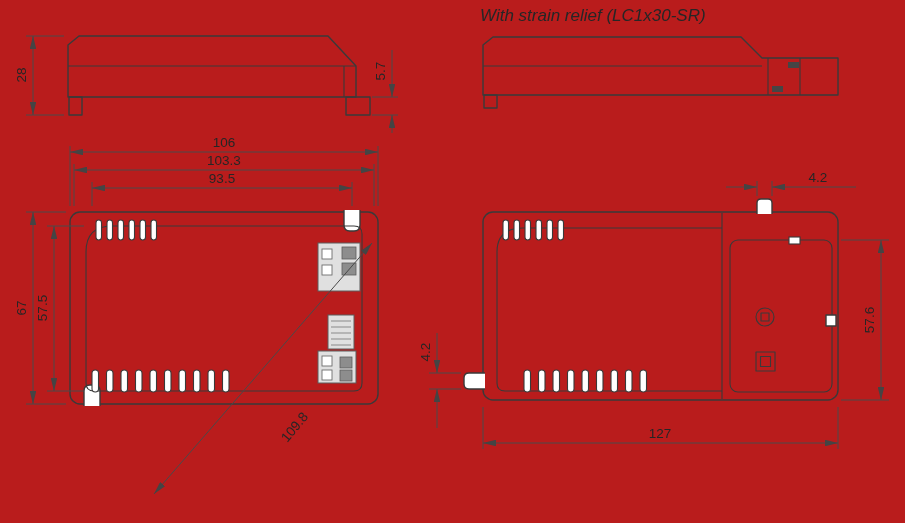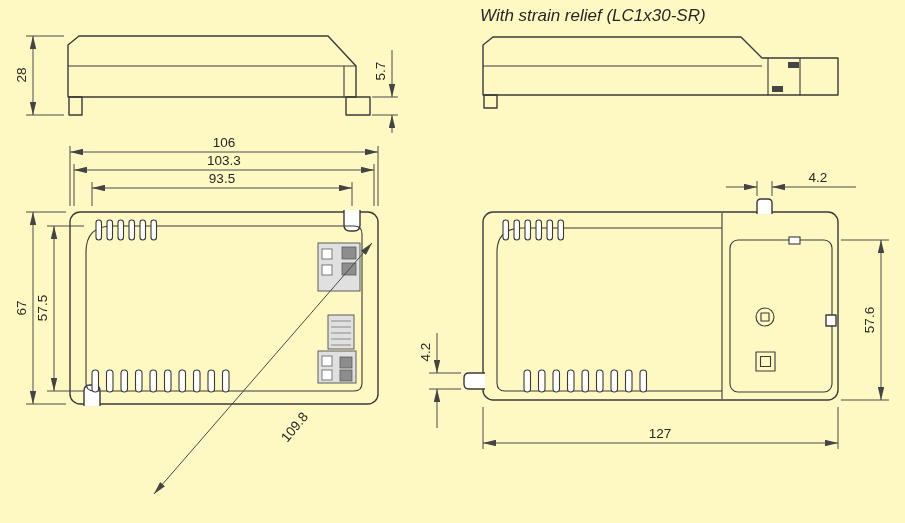--- a/index.html
+++ b/index.html
@@ -1,16 +1,16 @@
 <!DOCTYPE html>
 <html><head>
 <meta charset="utf-8">
 <style>
   html,body{margin:0;padding:0;background:#fff}
-  .stage{position:relative;width:905px;height:523px;background:#fef9c3;overflow:hidden;
+  .stage{position:relative;width:905px;height:523px;background:#b91c1c;overflow:hidden;
          font-family:"Liberation Sans",sans-serif}
   .outline{fill:none;stroke:#3a3a3a;stroke-width:1.4;stroke-linejoin:round}
   .thin{fill:none;stroke:#3a3a3a;stroke-width:1.1;stroke-linejoin:round}
   .cut{fill:#fff;stroke:#3a3a3a;stroke-width:1.4;stroke-linejoin:round}
   .vent{fill:#fff;stroke:#3a3a3a;stroke-width:1.1}
   .gray{fill:#e0e0e0;stroke:#5c5c5c;stroke-width:1}
   .dark{fill:#8d8d8d;stroke:#5c5c5c;stroke-width:.8}
   .cell{fill:#fff;stroke:#6e6e6e;stroke-width:.9}
   .lbl{stroke:#8a8a8a;stroke-width:1}
   .dim{fill:none;stroke:#4a4a4a;stroke-width:1}

